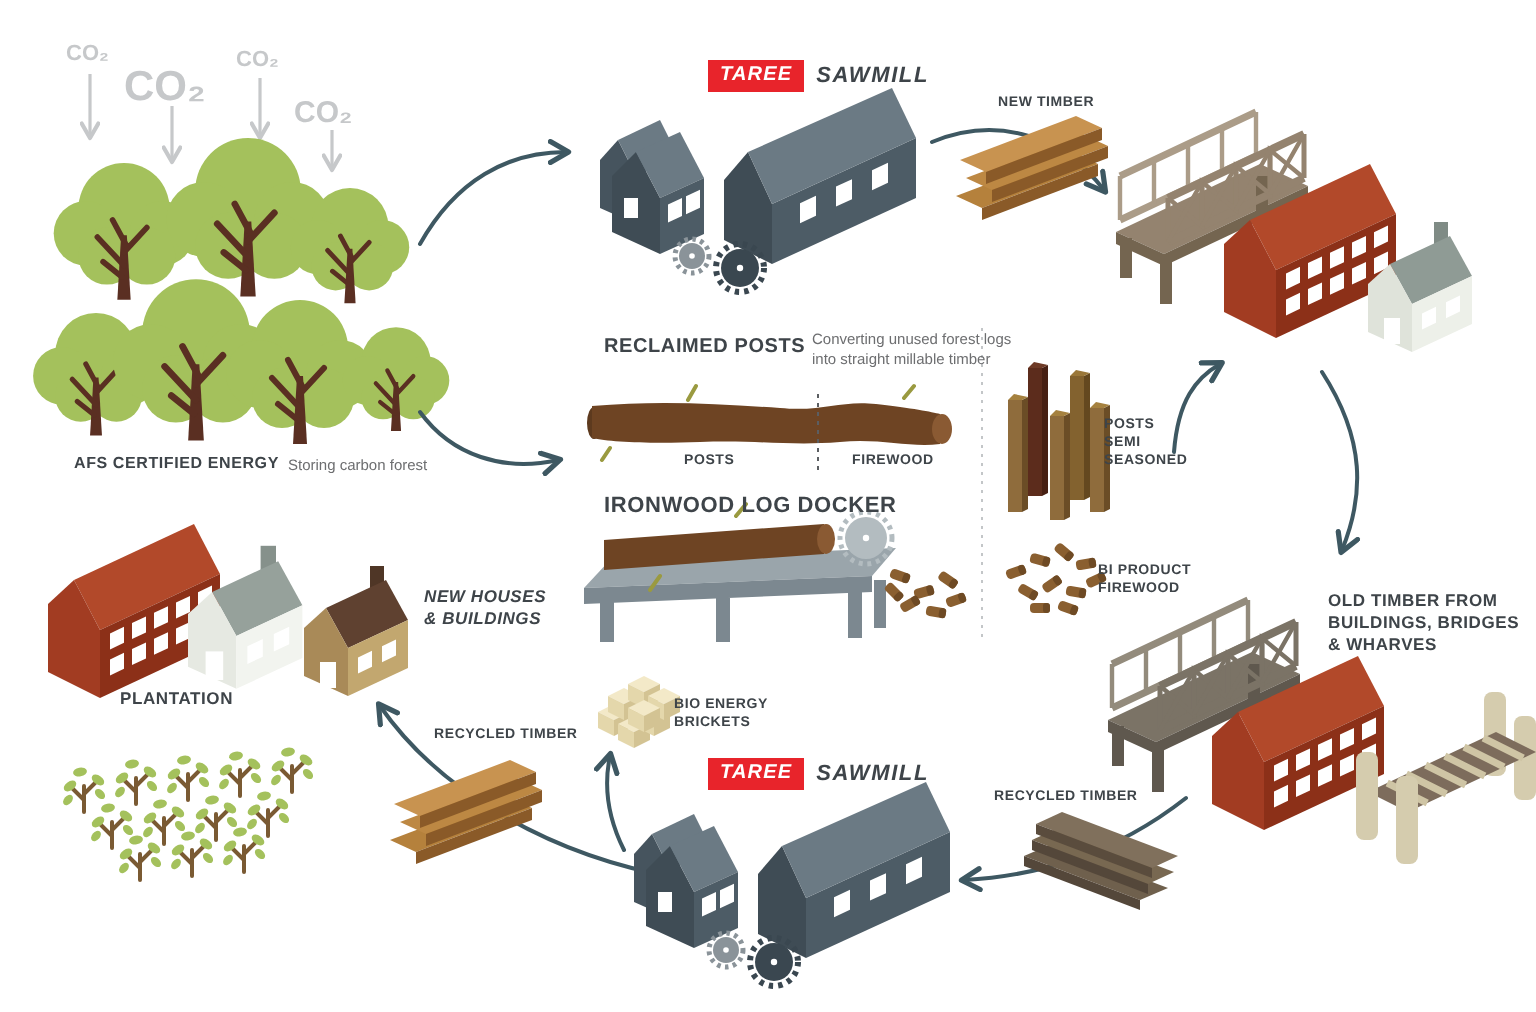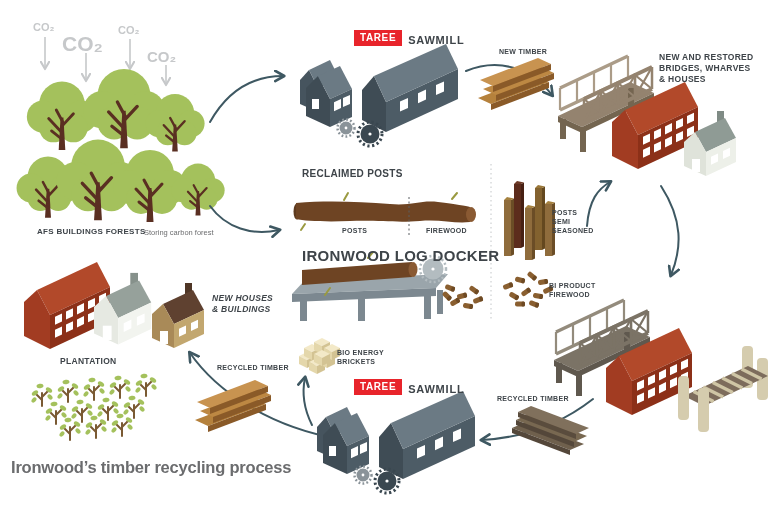--- a/index.html
+++ b/index.html
@@ -3,25 +3,25 @@
 <meta charset="utf-8">
 <style>
   html,body{margin:0;padding:0;background:#fff;}
   .stage{position:relative;width:768px;height:506px;background:#ffffff;overflow:hidden;
          font-family:"Liberation Sans",sans-serif;}
   svg.scene{position:absolute;left:0;top:0;}
   .flow{fill:none;stroke:#3e5862;stroke-width:2;stroke-linecap:round;}
   .co2a{fill:none;stroke:#c6c8ca;stroke-width:1.6;}
   .lbl{position:absolute;font-weight:700;color:#3e4449;letter-spacing:.3px;
        white-space:pre-line;line-height:1.32;font-size:7px;}
-  .sz10{font-size:10px;} .sz9{font-size:15px;}
+  .sz10{font-size:10px;} .sz9{font-size:11px;}
   .sz85{font-size:8.5px;} .sz8{font-size:8px;} .sz75{font-size:7.5px;}
   .muted{color:#6d6e70;font-weight:400;letter-spacing:0;}
   .co2{position:absolute;color:#c6c8ca;font-weight:700;letter-spacing:0;}
-  .mill-tag{position:absolute;display:flex;align-items:flex-end;gap:6px;}
+  .mill-tag{position:absolute;display:flex;align-items:center;gap:6px;font-style:italic;}
   .badge{background:#e8242b;color:#fff;font-weight:700;font-size:10px;
          padding:2px 6px 3px 6px;letter-spacing:.6px;}
   .mill-name{font-size:11px;font-weight:700;color:#3e4449;letter-spacing:.8px;}
   .title{position:absolute;font-size:16.5px;font-weight:700;color:#6b6c6e;letter-spacing:-.2px;}
 </style>
 </head>
 <body>
 
 <div class="stage">
 
@@ -313,52 +313,53 @@
     <use href="#sapling" transform="translate(96,438)"></use>
     <use href="#sapling" transform="translate(122,436)"></use>
   </g>
 </svg>
 
 <div class="co2" style="left:33px;top:21px;font-size:11px;">CO₂</div>
 <div class="co2" style="left:62px;top:32px;font-size:21px;">CO₂</div>
 <div class="co2" style="left:118px;top:24px;font-size:11px;">CO₂</div>
 <div class="co2" style="left:147px;top:48px;font-size:15px;">CO₂</div>
 
-<div class="lbl sz8" style="left:37px;top:227px;">AFS BUILDINGS FORESTS</div>
+<div class="lbl sz8" style="left:37px;top:227px;">AFS CERTIFIED ENERGY</div>
 <div class="lbl sz75 muted" style="left:144px;top:228px;">Storing carbon forest</div>
 
 <div class="mill-tag" style="left:354px;top:30px;">
   <span class="badge">TAREE</span>
   <span class="mill-name">SAWMILL</span>
 </div>
 
 <div class="lbl" style="left:499px;top:47px;">NEW TIMBER</div>
-<div class="lbl sz85" style="left:659px;top:52px;">NEW AND RESTORED
-BRIDGES, WHARVES
-&amp; HOUSES</div>
 
 <div class="lbl sz10" style="left:302px;top:167px;">RECLAIMED POSTS</div>
+<div class="lbl sz75 muted" style="left:406px;top:165px;">Converting unused forest logs
+into straight millable timber</div>
 <div class="lbl" style="left:342px;top:226px;">POSTS</div>
 <div class="lbl" style="left:426px;top:226px;">FIREWOOD</div>
 <div class="lbl sz9" style="left:302px;top:246px;">IRONWOOD LOG DOCKER</div>
 
 <div class="lbl" style="left:552px;top:208px;">POSTS
 SEMI
 SEASONED</div>
 <div class="lbl" style="left:549px;top:281px;">BI PRODUCT
 FIREWOOD</div>
+<div class="lbl sz85" style="left:664px;top:295px;">OLD TIMBER FROM
+BUILDINGS, BRIDGES
+&amp; WHARVES</div>
 <div class="lbl" style="left:497px;top:394px;">RECYCLED TIMBER</div>
 
 <div class="mill-tag" style="left:354px;top:379px;">
   <span class="badge">TAREE</span>
   <span class="mill-name">SAWMILL</span>
 </div>
 
 <div class="lbl" style="left:337px;top:348px;">BIO ENERGY
 BRICKETS</div>
 <div class="lbl" style="left:217px;top:363px;">RECYCLED TIMBER</div>
 <div class="lbl sz85" style="left:212px;top:293px;font-style:italic;">NEW HOUSES
 &amp; BUILDINGS</div>
-<div class="lbl sz85" style="left:60px;top:356px;">PLANTATION</div>
-
-<div class="title" style="left:11px;top:458px;">Ironwood’s timber recycling process</div>
+<div class="lbl sz85" style="left:60px;top:344px;">PLANTATION</div>
+
 
 </div>
 
 </body></html>

